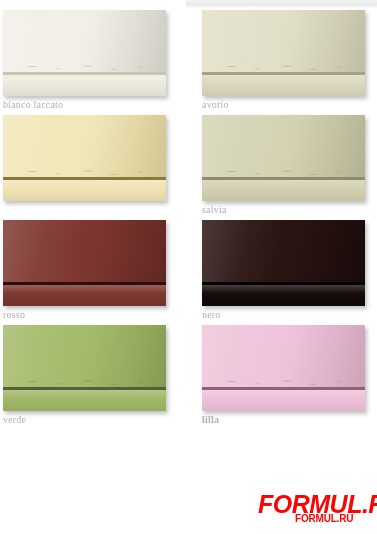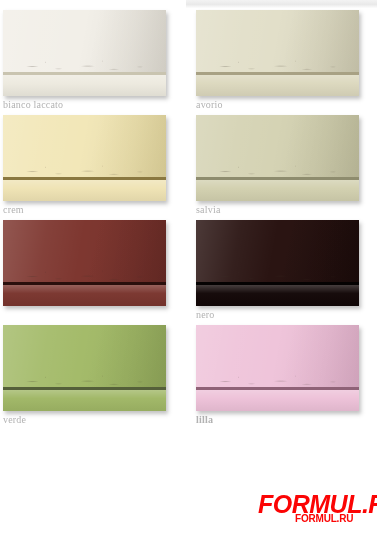--- a/index.html
+++ b/index.html
@@ -38,21 +38,21 @@
     top: 0;
     width: 374px;
     height: 534px;
   }
 
   .cell {
     position: absolute;
     width: 165px;
   }
   .cell.col0 { left: 3px; }
-  .cell.col1 { left: 196px; }
+  .cell.col1 { left: 202px; }
 
   .swatch {
     position: relative;
     width: 163px;
     height: 86px;
     box-sizing: border-box;
     overflow: hidden;
     box-shadow: 2px 3px 4px rgba(120,120,120,0.45);
     background: #ccc;
   }
@@ -215,21 +215,20 @@
       <div class="cell col0" style="top: 115px;">
         <div class="swatch">
           <div class="face" style="background: linear-gradient(103deg, rgb(242, 231, 184) 0%, rgb(242, 231, 184) 55%, rgb(230, 217, 159) 100%);"></div>
           <div class="sheen"></div>
           <div class="speckle"></div>
           <div class="seam" style="background: rgb(138, 120, 64);"></div>
           <div class="skirt" style="background: rgb(239, 227, 180);">
             <div class="skirt-gloss"></div>
           </div>
         </div>
-        <div class="label">crem</div>
       </div>
       <div class="cell col1" style="top: 115px;">
         <div class="swatch">
           <div class="face" style="background: linear-gradient(103deg, rgb(213, 211, 180) 0%, rgb(213, 211, 180) 55%, rgb(197, 195, 161) 100%);"></div>
           <div class="sheen"></div>
           <div class="speckle"></div>
           <div class="seam" style="background: rgb(142, 140, 110);"></div>
           <div class="skirt" style="background: rgb(210, 208, 175);">
             <div class="skirt-gloss"></div>
           </div>
@@ -239,20 +238,21 @@
       <div class="cell col0" style="top: 220px;">
         <div class="swatch">
           <div class="face" style="background: linear-gradient(103deg, rgb(126, 55, 48) 0%, rgb(126, 55, 48) 55%, rgb(106, 43, 38) 100%);"></div>
           <div class="sheen"></div>
           <div class="speckle"></div>
           <div class="seam" style="background: rgb(42, 15, 12);"></div>
           <div class="skirt" style="background: rgb(122, 53, 46);">
             <div class="skirt-gloss"></div>
           </div>
         </div>
+        <div class="label">rosso</div>
       </div>
       <div class="cell col0" style="top: 325px;">
         <div class="swatch">
           <div class="face" style="background: linear-gradient(103deg, rgb(164, 187, 106) 0%, rgb(164, 187, 106) 55%, rgb(147, 170, 91) 100%);"></div>
           <div class="sheen"></div>
           <div class="speckle"></div>
           <div class="seam" style="background: rgb(85, 96, 58);"></div>
           <div class="skirt" style="background: rgb(160, 183, 102);">
             <div class="skirt-gloss"></div>
           </div>

